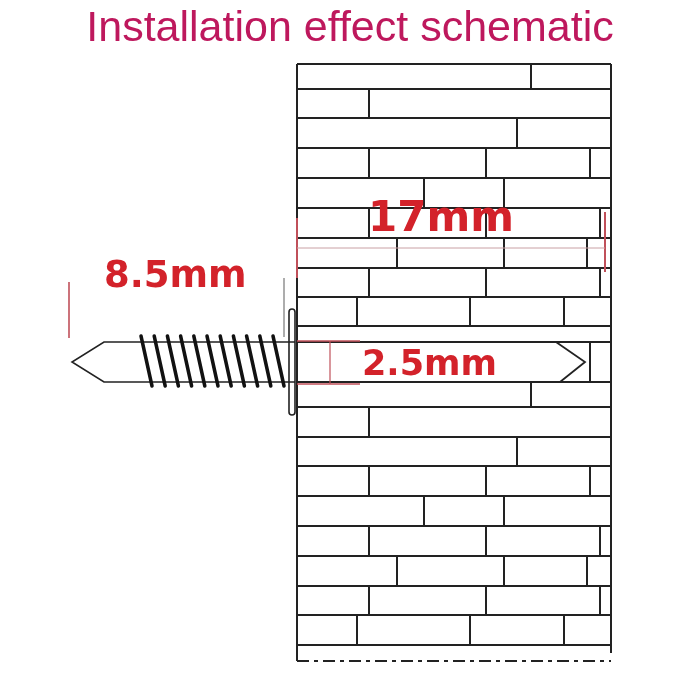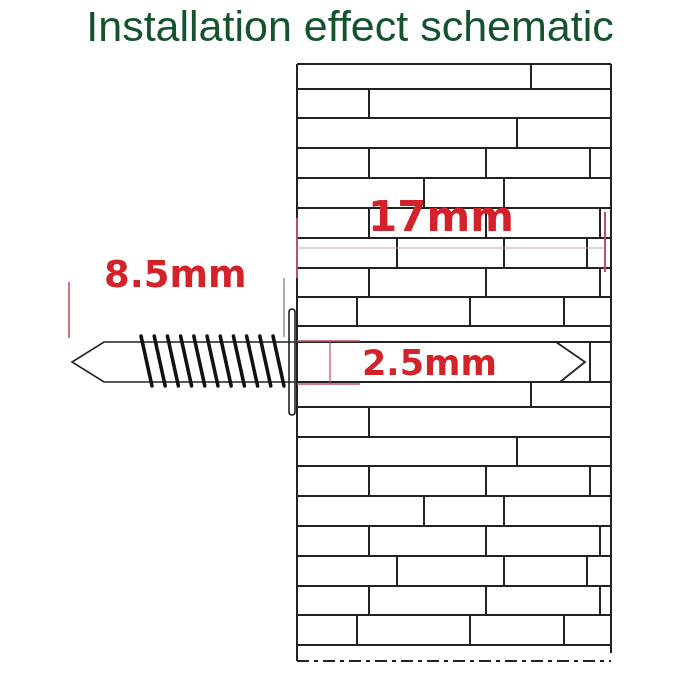--- a/index.html
+++ b/index.html
@@ -1,19 +1,19 @@
 <!DOCTYPE html>
 <html><head>
   <meta charset="utf-8">
   <style>
     html, body { margin: 0; padding: 0; background: #ffffff; }
     body { width: 700px; height: 700px; position: relative; overflow: hidden; font-family: "Liberation Sans", sans-serif; }
     .title {
       position: absolute; left: 0; top: 2px; width: 700px; text-align: center;
-      font-family: "Liberation Sans", sans-serif; font-size: 43px; color: #14532d; letter-spacing: 0px;
+      font-family: "Liberation Sans", sans-serif; font-size: 43px; color: #be185d; letter-spacing: 0px;
     }
     svg.diagram { position: absolute; left: 0; top: 0; }
     .dim-label { font-family: "DejaVu Sans", sans-serif; font-weight: bold; fill: #d3222a; }
   </style>
 </head>
 <body>
 
 <div class="title">Installation effect schematic</div>
 
 <svg class="diagram" width="700" height="700" viewBox="0 0 700 700">

